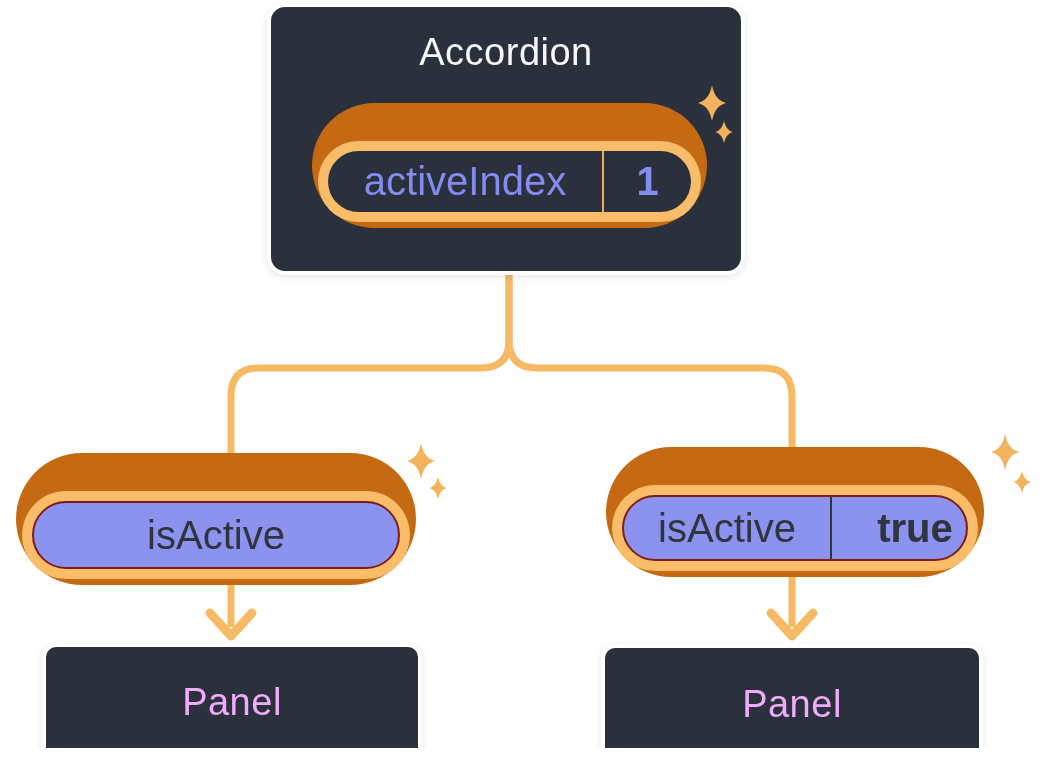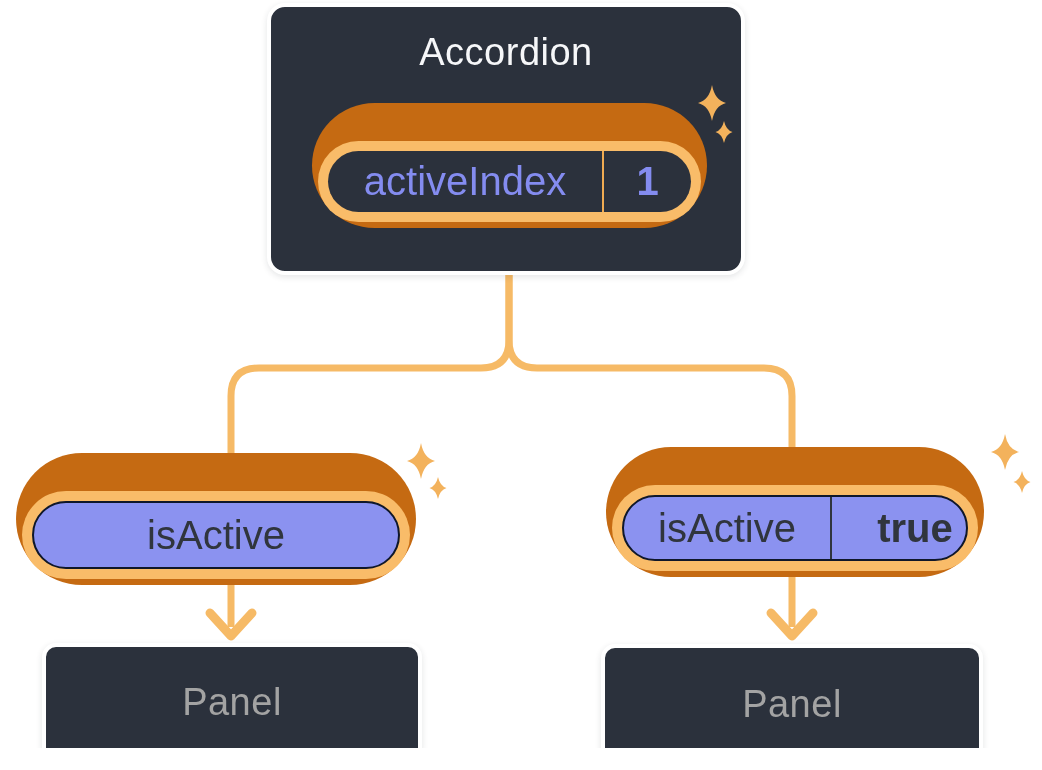--- a/index.html
+++ b/index.html
@@ -15,38 +15,38 @@
     border:4px solid #ffffff;box-shadow:0 2px 6px rgba(35,39,47,.12);
   }
   .accordion-node{left:267px;top:3px;width:478px;height:272px;border-radius:18px;}
   .node-title{
     position:absolute;left:0;right:0;top:24px;text-align:center;
     font-size:38px;color:#f6f7f9;letter-spacing:.5px;
   }
   .panel-node{border-radius:14px;display:flex;align-items:center;justify-content:center;}
   .panel-left{left:42px;top:643px;width:380px;height:118px;}
   .panel-right{left:601px;top:644px;width:382px;height:120px;}
-  .panel-label{font-size:38px;color:#a3a3a3;letter-spacing:.5px;}
+  .panel-label{font-size:38px;color:#f0abfc;letter-spacing:.5px;}
 
   
   .pill{
     position:absolute;box-sizing:border-box;display:flex;
     background:#c56a12;border-radius:999px;padding:6px;
   }
   .pill-state{left:41px;top:96px;width:395px;height:125px;} 
   .pill-left{left:16px;top:453px;width:400px;height:132px;}
   .pill-right{left:606px;top:447px;width:378px;height:130px;}
   .pill .ring{
     flex:1;display:flex;background:#f9bc69;border-radius:999px;padding:10px;margin-top:32px;
   }
   .pill .core{
     flex:1;display:flex;border-radius:999px;overflow:hidden;box-sizing:border-box;
   }
   .core-dark{background:#2b313c;}
-  .core-purple{background:#8b92f0;border:2px solid #0f172a;}
+  .core-purple{background:#8b92f0;border:2px solid #7f1d1d;}
   .cell{display:flex;align-items:center;justify-content:center;font-size:40px;}
   .cell-label{flex:1;}
   .cell-value{font-weight:bold;box-sizing:border-box;}
   .core-dark .cell-label,.core-dark .cell-value{color:#848cf0;}
   .core-dark .cell-value{width:89px;border-left:2px solid #f0ab52;}
   .core-purple .cell-label,.core-purple .cell-value{color:#30353d;}
   .pill-left .cell-value{width:151px;border-left:2px solid #30353d;}
   .pill-right .cell-value{width:136px;border-left:2px solid #30353d;padding-left:32px;}
 
   .connector{stroke:#f6ba66;stroke-width:7;fill:none;}

